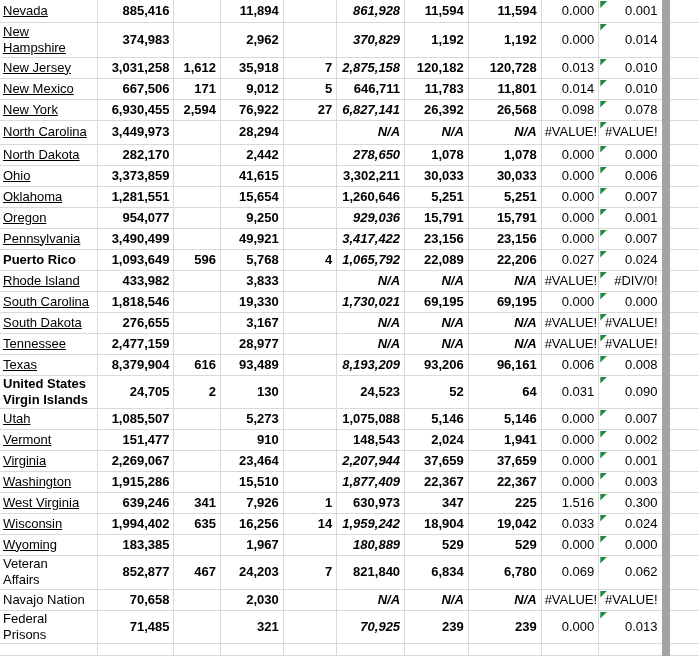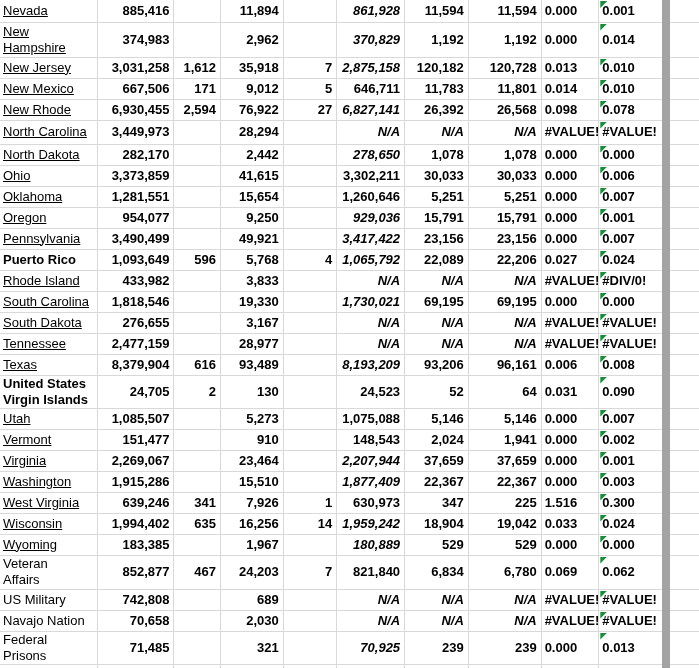--- a/index.html
+++ b/index.html
@@ -12,21 +12,21 @@
   }
   td{
     border:1px solid #d9d9d9;
     padding:0 4px 0 3px;
     vertical-align:middle;
     font-size:13px;line-height:16px;color:#000;
     overflow:hidden;
   }
   td.name{white-space:pre-line;overflow:visible;}
   td.num{text-align:right;white-space:nowrap;font-weight:bold;overflow:visible;}
-  td.dec{white-space:nowrap;font-weight:bold;}
+  td.dec{text-align:right;white-space:nowrap;font-weight:normal;}
   td.first-col{border-left:none;}
   td.last-col{border-right:none;}
   tr.r0 td{border-top:none;}
   .u{text-decoration:underline;}
   .b{font-weight:bold;}
   .it{font-style:italic;}
   .na{font-style:italic;font-weight:bold;}
   td.divider{border-right:8px solid #a3a3a3;position:relative;}
   .tri{
     position:absolute;top:1px;left:1px;width:7px;height:7px;
@@ -99,21 +99,21 @@
         <td class="num">9,012</td>
         <td class="num">5</td>
         <td class="num">646,711</td>
         <td class="num">11,783</td>
         <td class="num">11,801</td>
         <td class="dec">0.014</td>
         <td class="dec divider"><span class="tri"></span><span>0.010</span></td>
         <td class="last-col"></td>
       </tr>
       <tr style="height: 21px;">
-        <td class="name first-col"><span class="u">New Rhode</span></td>
+        <td class="name first-col"><span class="u">New York</span></td>
         <td class="num">6,930,455</td>
         <td class="num">2,594</td>
         <td class="num">76,922</td>
         <td class="num">27</td>
         <td class="num it">6,827,141</td>
         <td class="num">26,392</td>
         <td class="num">26,568</td>
         <td class="dec">0.098</td>
         <td class="dec divider"><span class="tri"></span><span>0.078</span></td>
         <td class="last-col"></td>
@@ -387,33 +387,20 @@
         <td class="num">24,203</td>
         <td class="num">7</td>
         <td class="num">821,840</td>
         <td class="num">6,834</td>
         <td class="num">6,780</td>
         <td class="dec">0.069</td>
         <td class="dec divider"><span class="tri"></span><span>0.062</span></td>
         <td class="last-col"></td>
       </tr>
       <tr style="height: 21px;">
-        <td class="name first-col"><span>US Military</span></td>
-        <td class="num">742,808</td>
-        <td class="num"></td>
-        <td class="num">689</td>
-        <td class="num"></td>
-        <td class="num na">N/A</td>
-        <td class="num na">N/A</td>
-        <td class="num na">N/A</td>
-        <td class="dec">#VALUE!</td>
-        <td class="dec divider"><span class="tri"></span><span>#VALUE!</span></td>
-        <td class="last-col"></td>
-      </tr>
-      <tr style="height: 21px;">
         <td class="name first-col"><span>Navajo Nation</span></td>
         <td class="num">70,658</td>
         <td class="num"></td>
         <td class="num">2,030</td>
         <td class="num"></td>
         <td class="num na">N/A</td>
         <td class="num na">N/A</td>
         <td class="num na">N/A</td>
         <td class="dec">#VALUE!</td>
         <td class="dec divider"><span class="tri"></span><span>#VALUE!</span></td>

